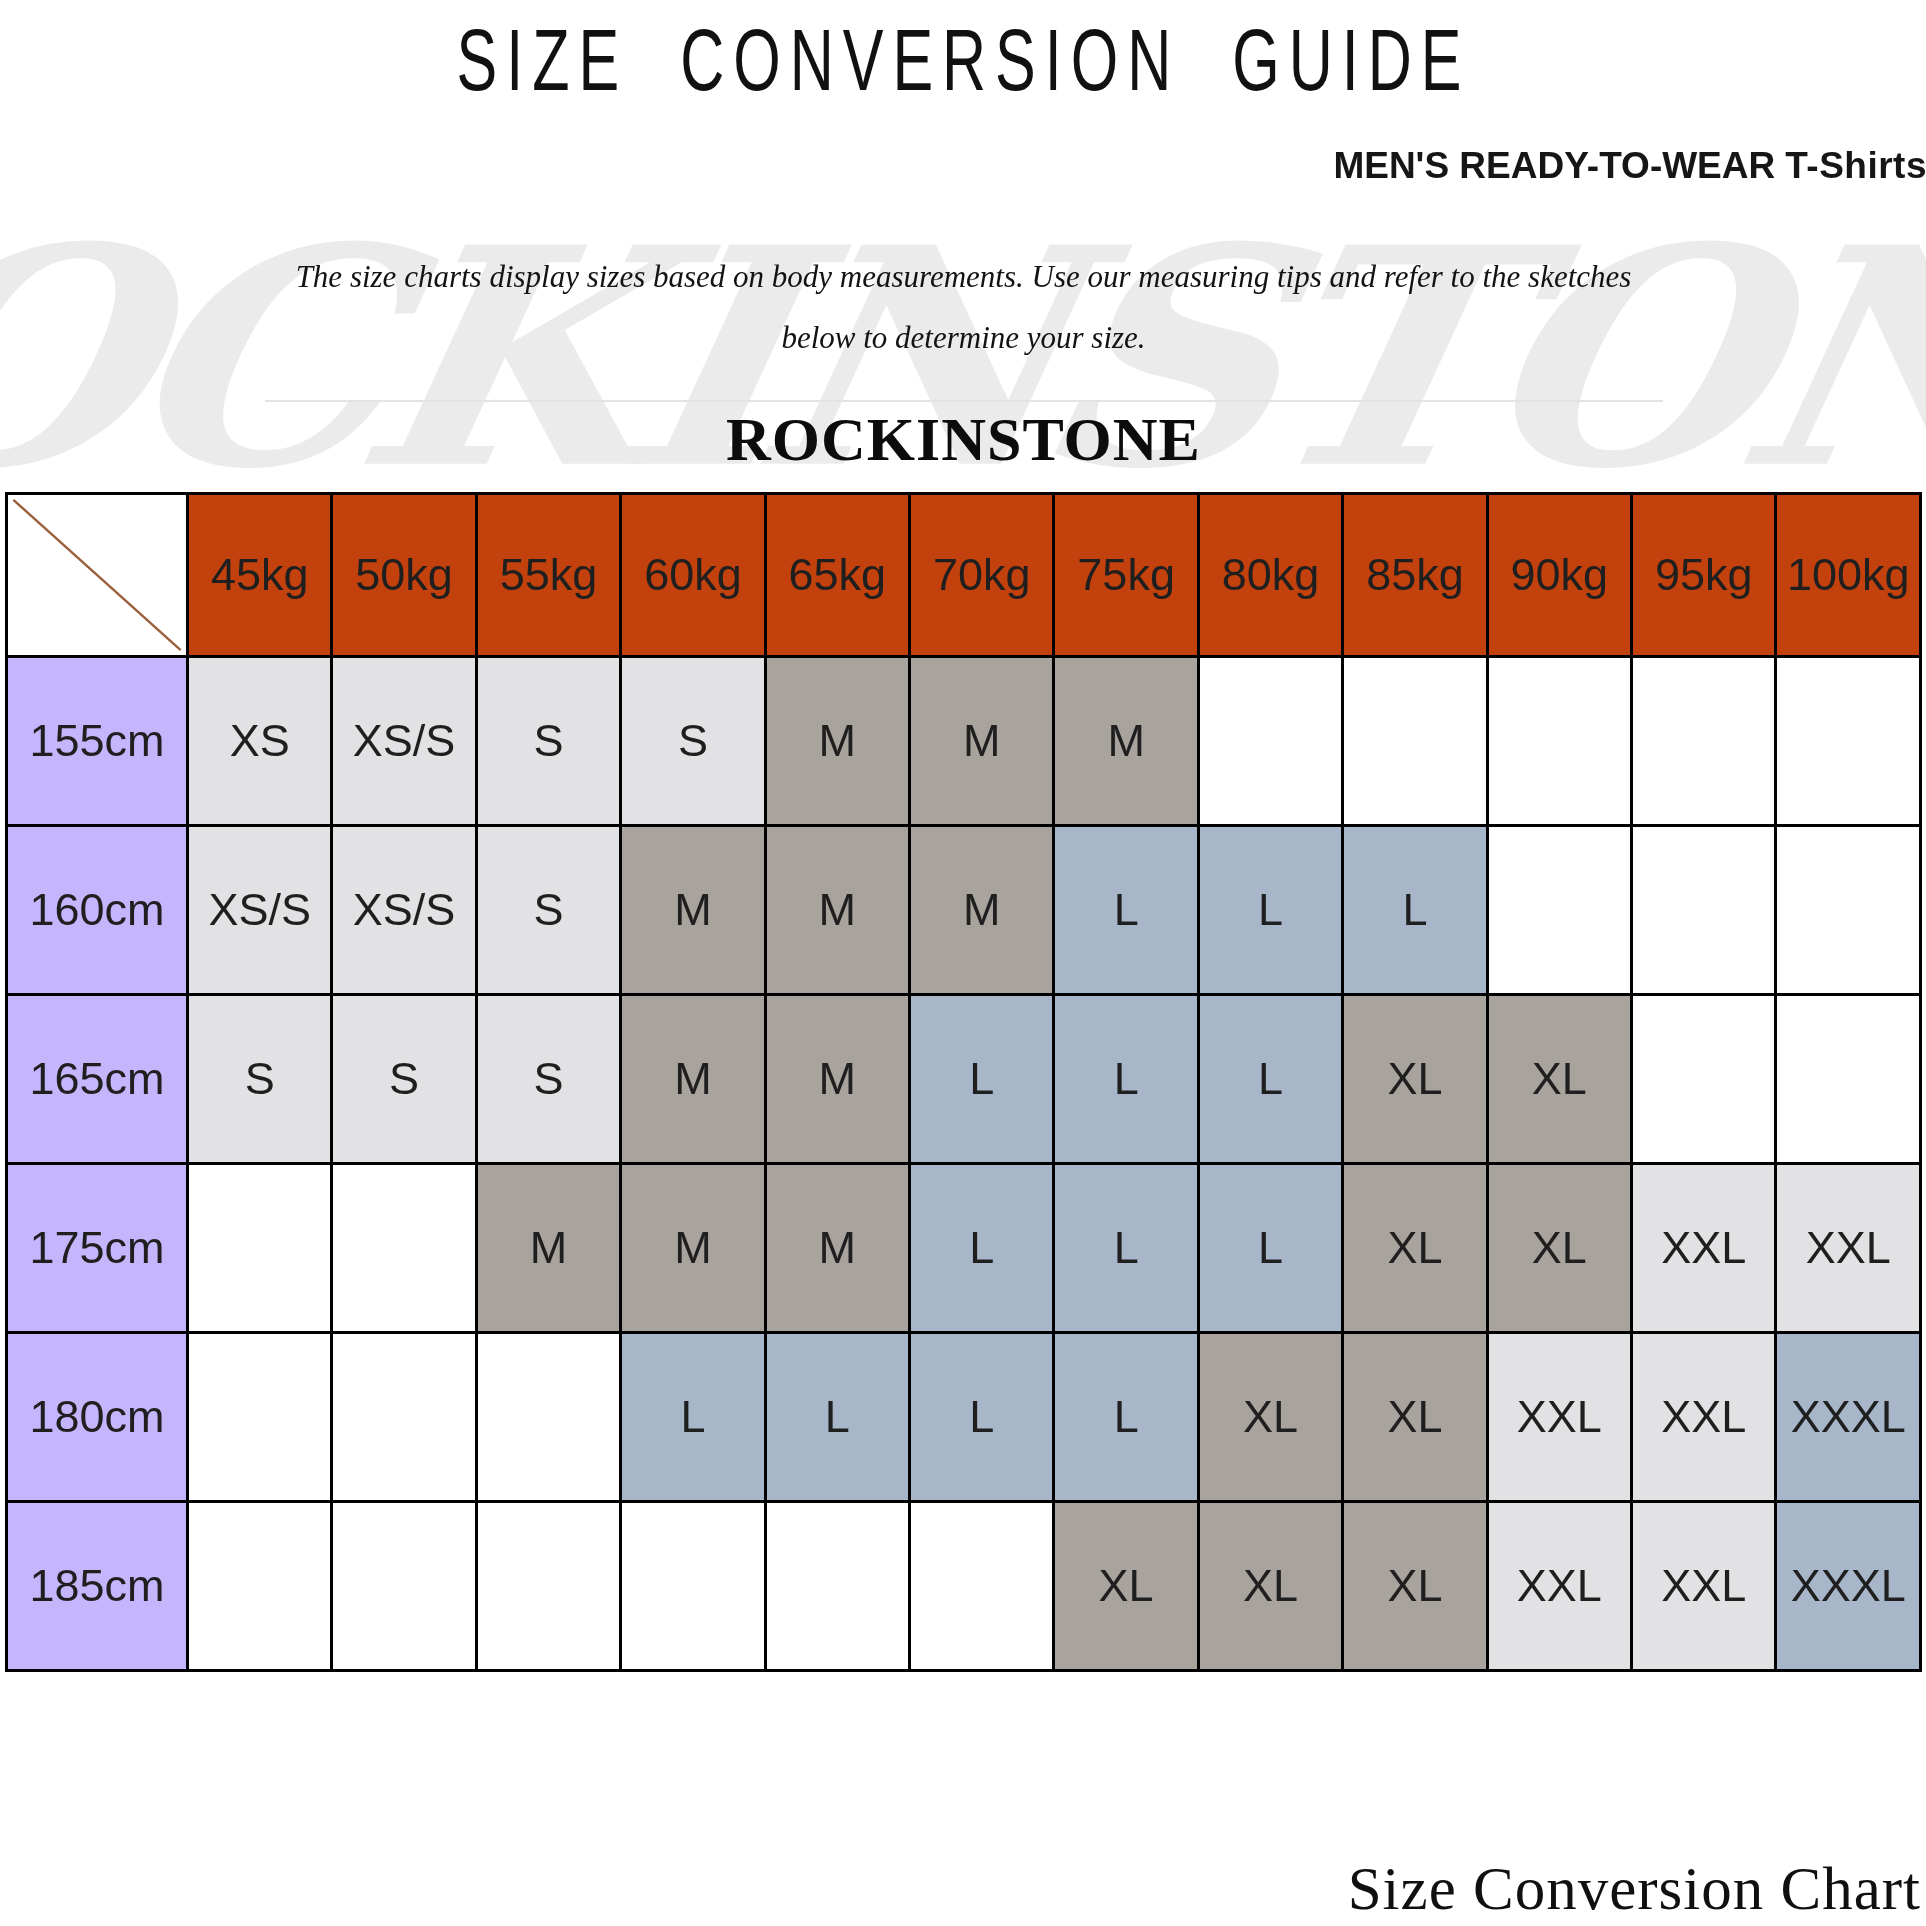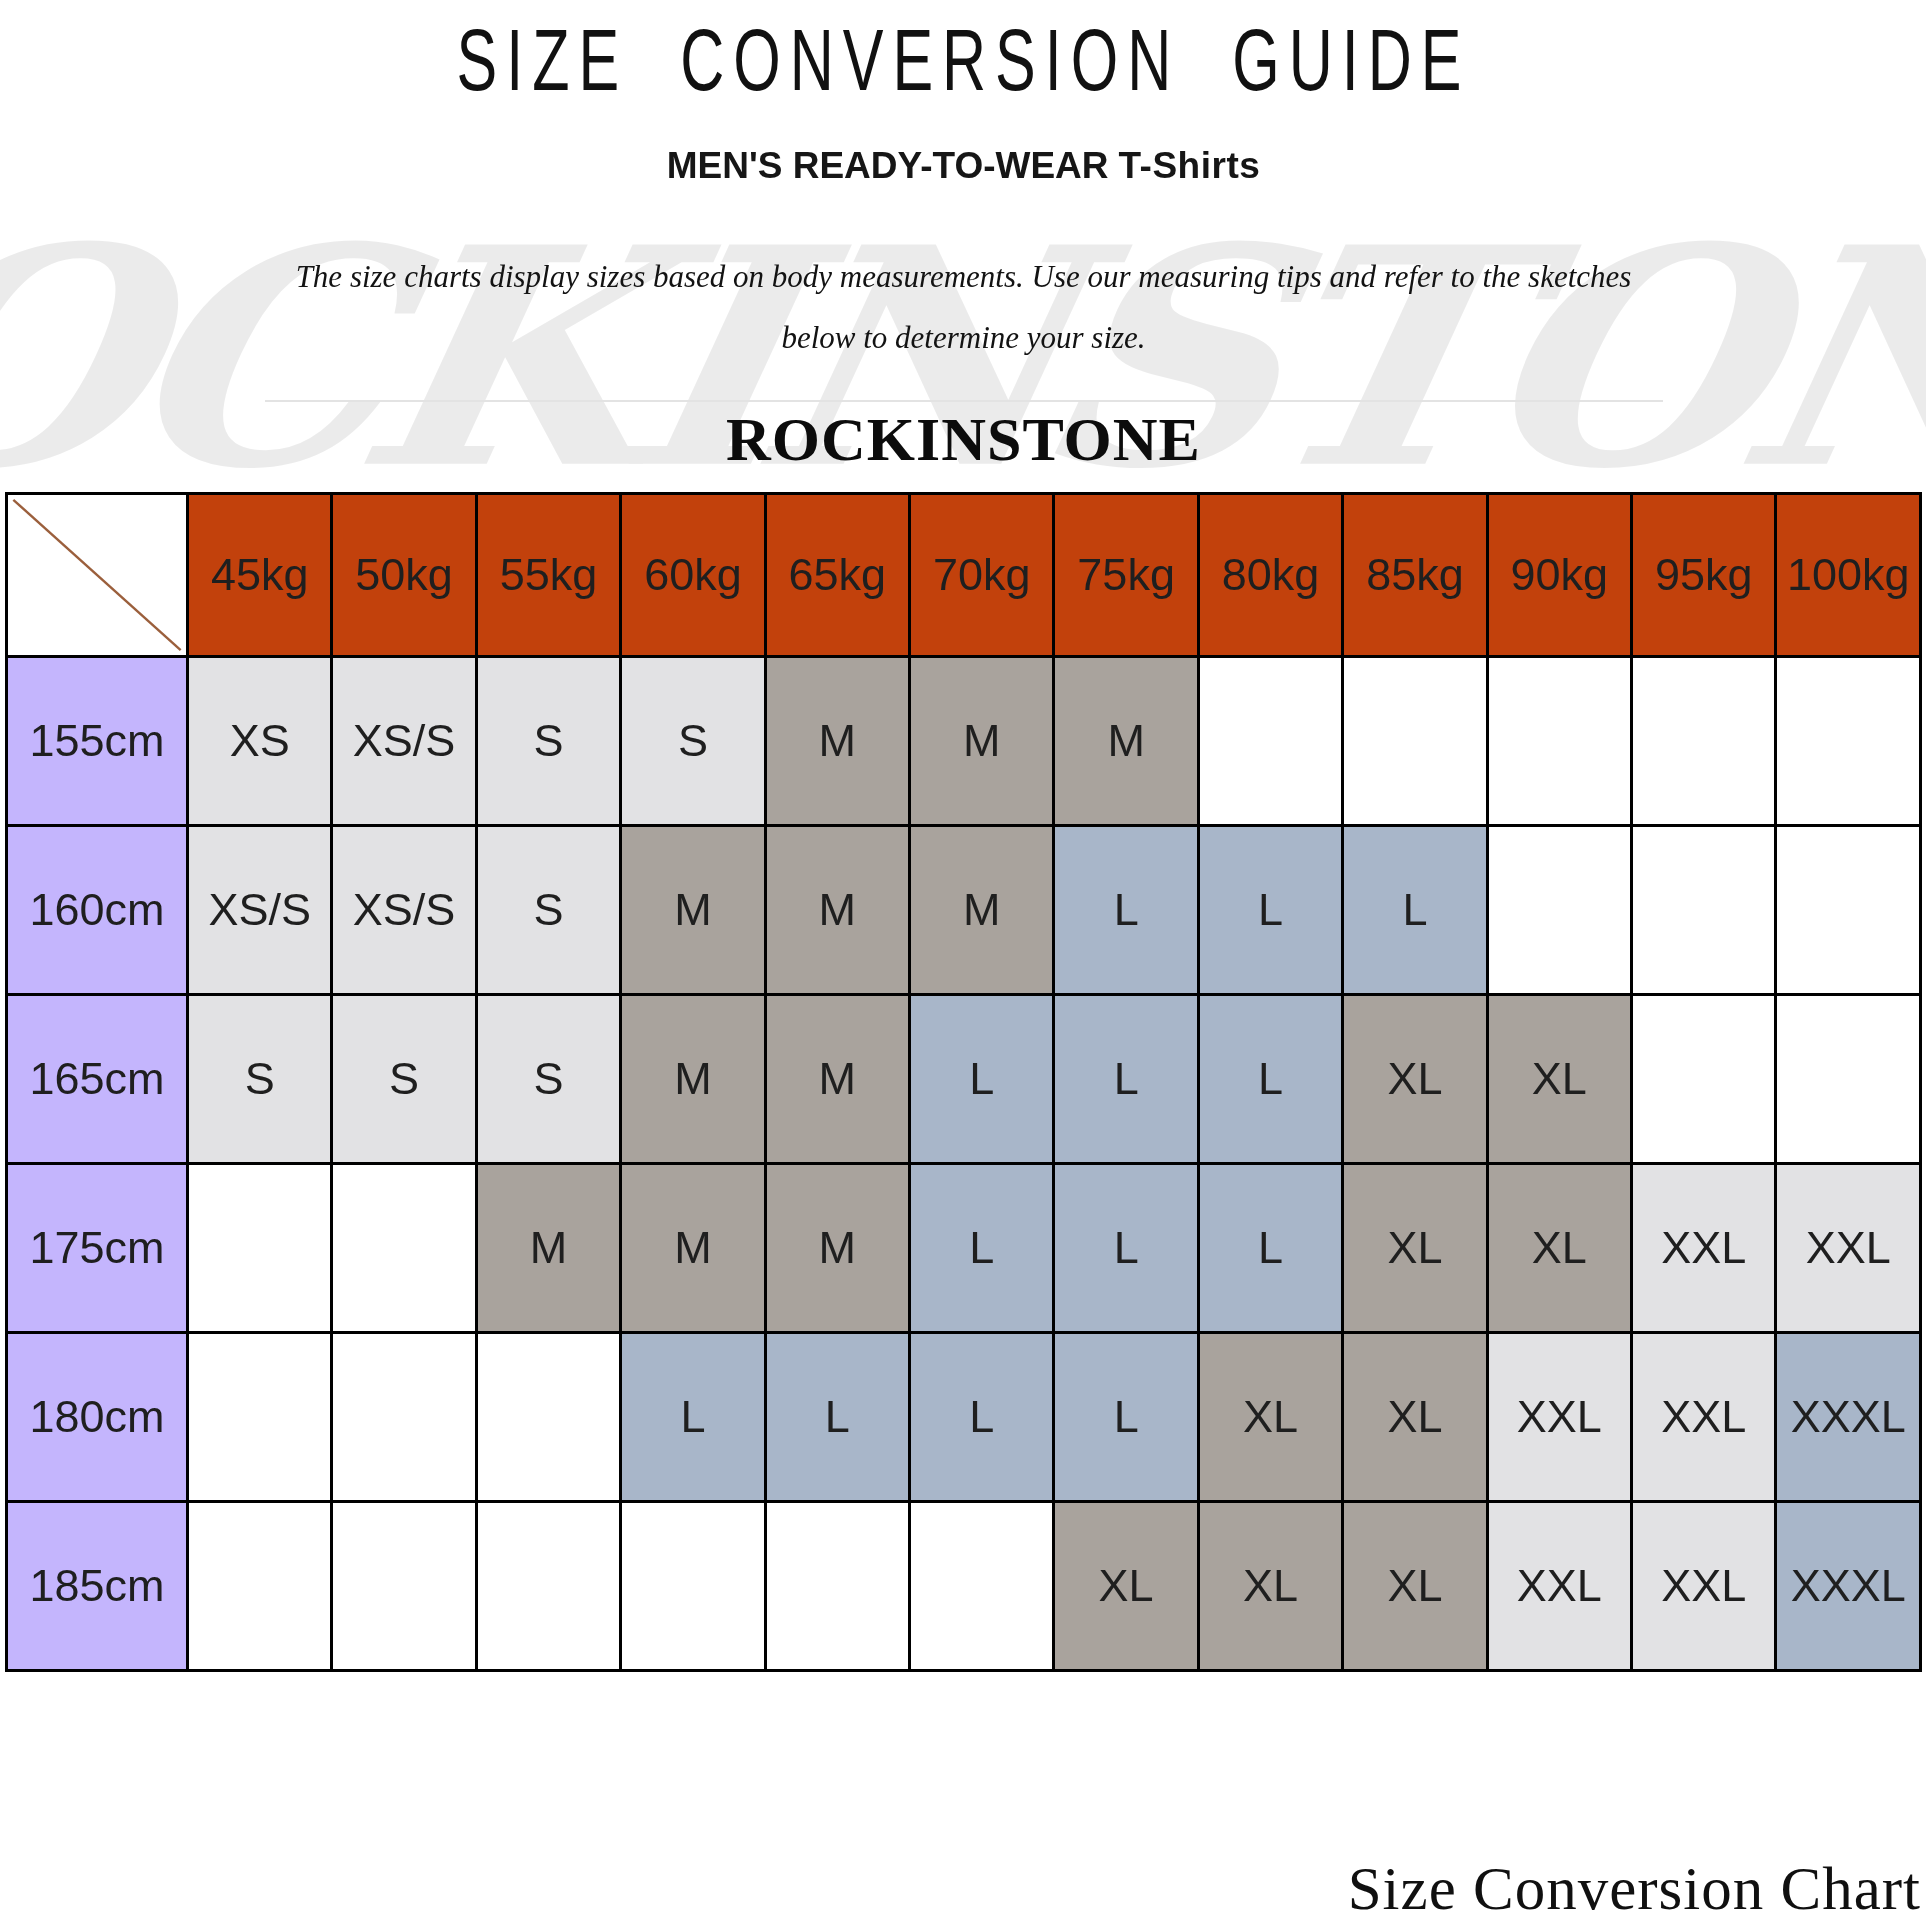--- a/index.html
+++ b/index.html
@@ -26,21 +26,21 @@
   .page-title {
     position:absolute; top:10px; left:0; width:100%;
     margin:0; text-align:center;
     font-size:61px; font-weight:400;
     letter-spacing:9px; word-spacing:26px;
     transform:scaleY(1.42); transform-origin:center top;
     color:#111; z-index:2;
   }
   .subtitle {
     position:absolute; top:145px; left:0; width:100%;
-    margin:0; text-align:center;
+    margin:0; text-align:right;
     font-size:37px; font-weight:700; letter-spacing:0.5px;
     color:#161616; z-index:2;
   }
   .subtitle .cat { letter-spacing:0px; }
   .subtitle .prod { margin-left:10px; }
   .desc {
     position:absolute; left:0; width:100%; margin:0;
     text-align:center;
     font-family:"Liberation Serif", serif; font-style:italic;
     font-size:31px; color:#131313; z-index:2;

